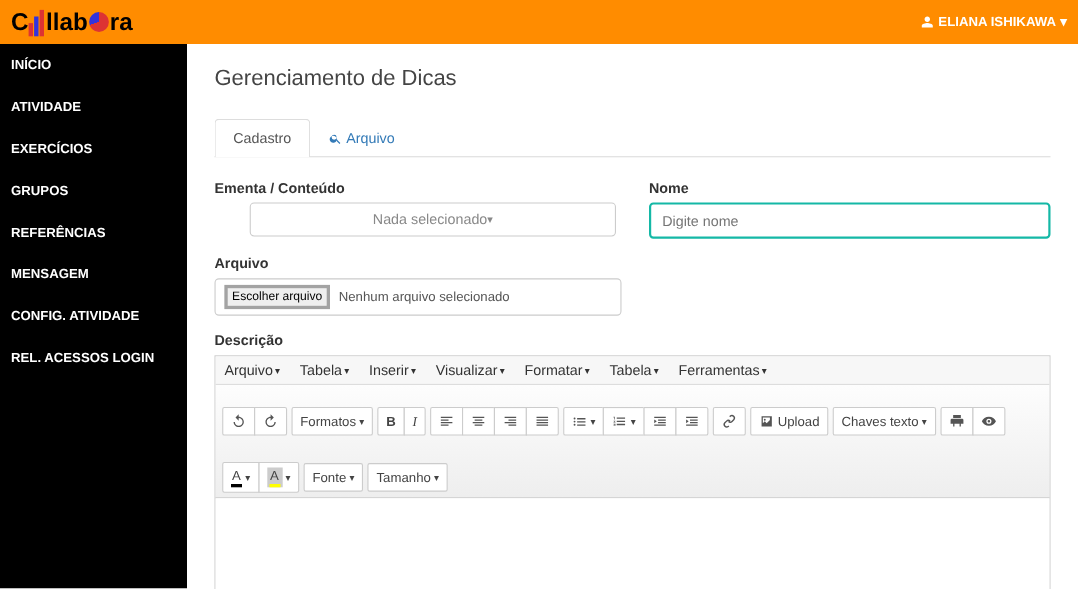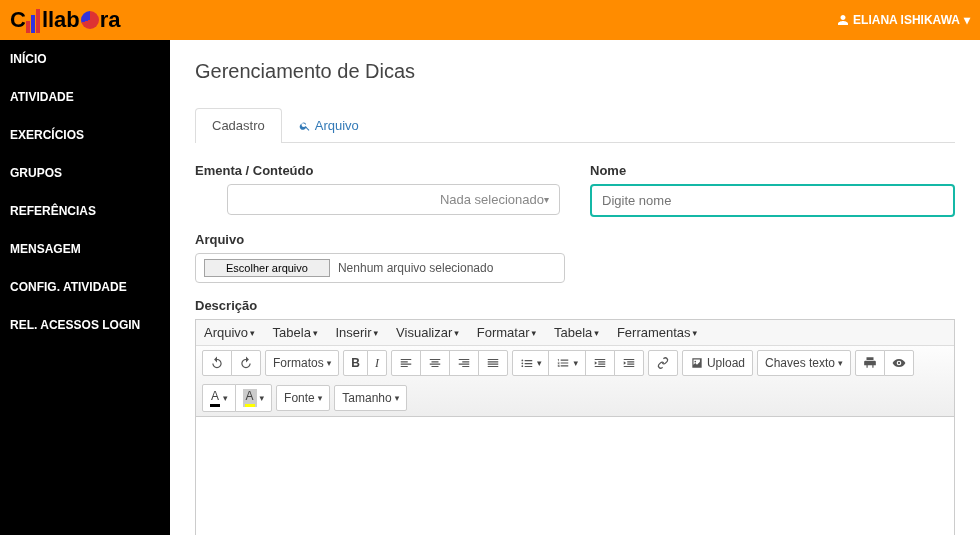--- a/index.html
+++ b/index.html
@@ -19,32 +19,32 @@
 .main { flex: 1; padding: 20px 25px; overflow: auto; }
 .page-title { font-size: 20px; color: #444; margin-bottom: 25px; font-weight: normal; }
 .tabs { display: flex; border-bottom: 1px solid #ddd; margin-bottom: 20px; }
 .tab { padding: 9px 16px; font-size: 13px; cursor: pointer; border: 1px solid transparent; border-bottom: none; border-radius: 4px 4px 0 0; }
 .tab.active { border-color: #ddd; background: #fff; color: #555; margin-bottom: -1px; }
 .tab.inactive { color: #337ab7; display: flex; align-items: center; gap: 4px; }
 .tab.inactive svg { width: 12px; height: 12px; fill: #337ab7; }
 .form-row { display: flex; gap: 30px; margin-bottom: 15px; }
 .form-col { flex: 1; }
 .form-label { font-size: 13px; font-weight: bold; color: #333; margin-bottom: 6px; display: block; }
-.dropdown-select { border: 1px solid #ccc; border-radius: 4px; padding: 7px 10px; font-size: 13px; color: #888; display: flex; justify-content: flex-end; align-items: center; cursor: pointer; background: #fff; margin-left: 32px; }
+.dropdown-select { border: 1px solid #ccc; border-radius: 4px; padding: 7px 10px; font-size: 13px; color: #888; display: flex; justify-content: center; align-items: center; cursor: pointer; background: #fff; margin-left: 32px; }
 .dropdown-select .caret { font-size: 10px; color: #888; }
 .text-input { width: 100%; border: 2px solid #14b8a6; border-radius: 4px; padding: 7px 10px; font-size: 13px; }
 .file-wrap { border: 1px solid #ccc; border-radius: 4px; padding: 5px 8px; display: flex; align-items: center; gap: 8px; width: 370px; }
-.file-btn { font-size: 11px; padding: 2px 21px; border: 1px solid #a3a3a3; background: #efefef; cursor: pointer; }
+.file-btn { font-size: 11px; padding: 2px 4px; border: 3px solid #a3a3a3; background: #efefef; cursor: pointer; }
 .file-text { font-size: 12px; color: #555; }
 .editor-wrap { border: 1px solid #ccc; margin-top: 6px; }
 .editor-menubar { background: #f7f7f7; border-bottom: 1px solid #ddd; padding: 5px 8px; display: flex; gap: 18px; font-size: 13px; }
 .menu-item { cursor: pointer; color: #333; display: flex; align-items: center; gap: 2px; }
 .menu-item .caret { font-size: 9px; }
 .editor-toolbar { background: linear-gradient(#fdfdfd, #eee); border-bottom: 1px solid #ccc; padding: 4px 6px; display: flex; flex-wrap: wrap; gap: 4px; align-items: center; }
-.tbtn { border: 1px solid #ccc; background: #fff; padding: 4px 7px; font-size: 12px; cursor: pointer; display: flex; align-items: center; gap: 3px; border-radius: 2px; min-height: 26px; color: #444; }
+.tbtn { border: 1px solid #ccc; background: #fff; padding: 4px 7px; font-size: 12px; cursor: pointer; display: flex; align-items: center; gap: 3px; border-radius: 2px; min-height: 26px; color: #444; margin-top: 16px; }
 .tbtn svg { width: 14px; height: 14px; fill: #555; }
 .tbtn .caret { font-size: 9px; }
 .tgroup { display: flex; }
 .tgroup .tbtn { border-radius: 0; margin-left: -1px; }
 .tgroup .tbtn:first-child { border-radius: 2px 0 0 2px; margin-left: 0; }
 .tgroup .tbtn:last-child { border-radius: 0 2px 2px 0; }
 .editor-content { min-height: 140px; background: #fff; padding: 10px; }
 .color-swatch { width: 10px; height: 3px; display: block; margin-top: 1px; }
 </style>
 </head>

